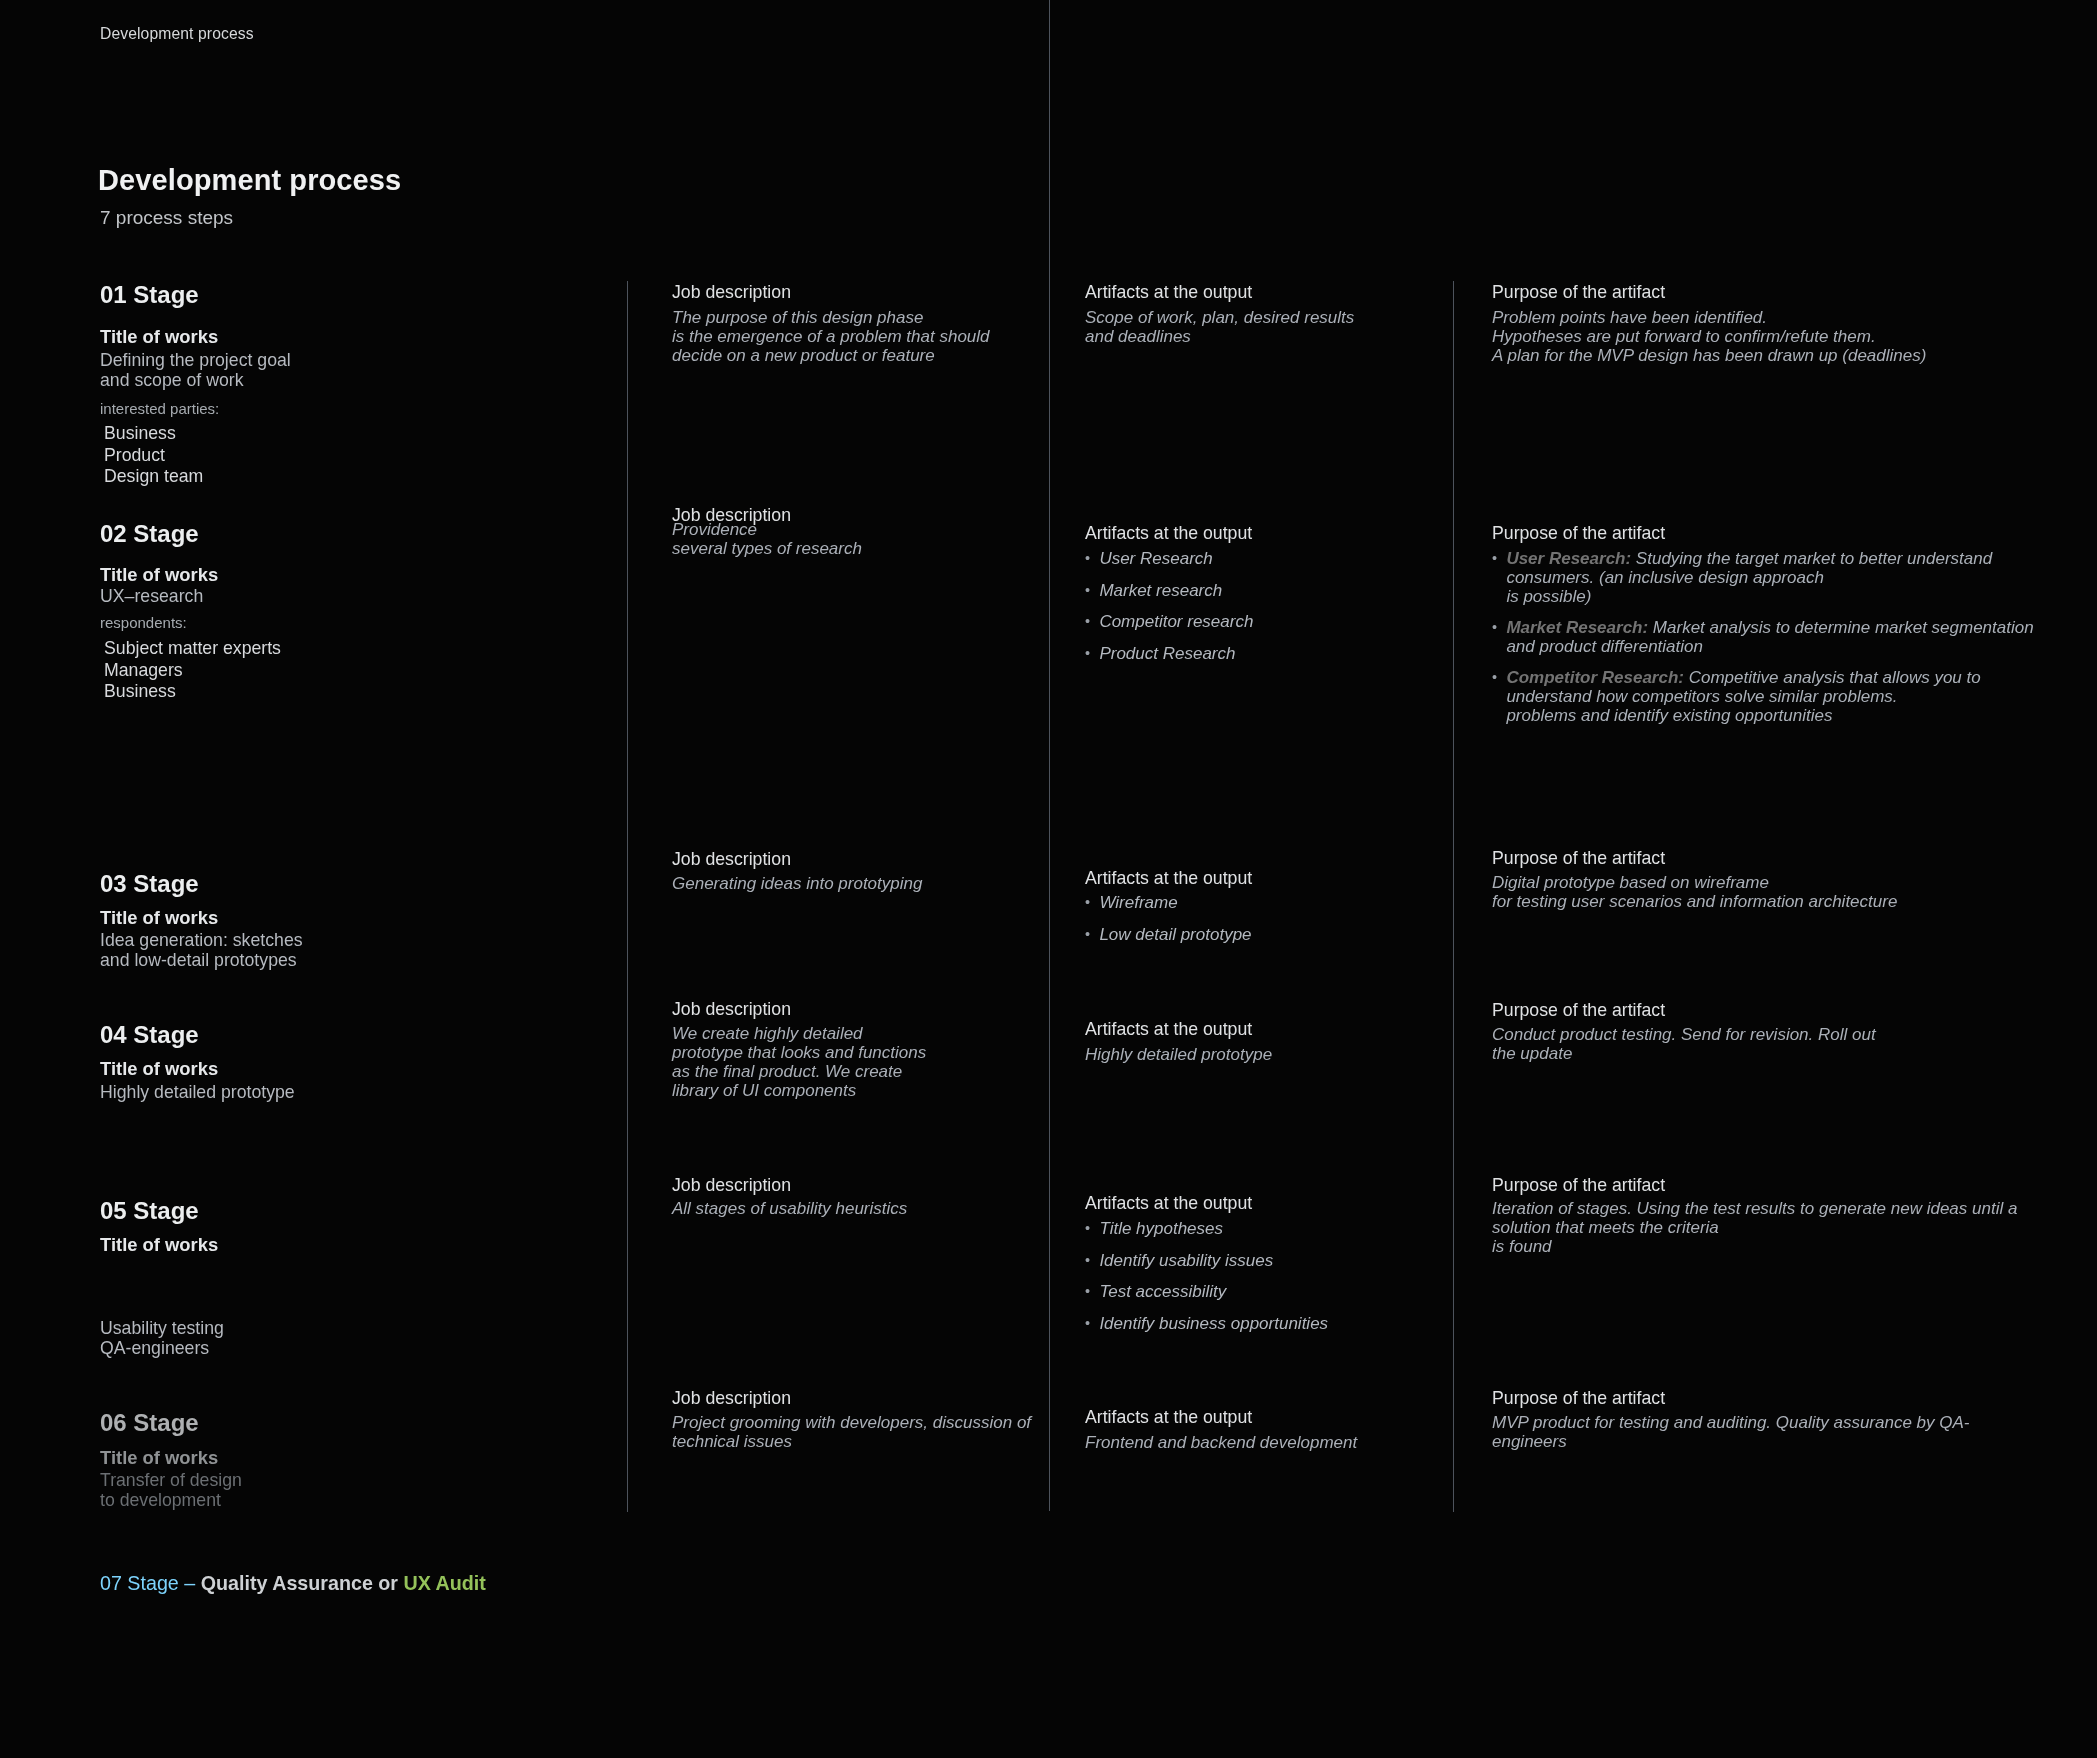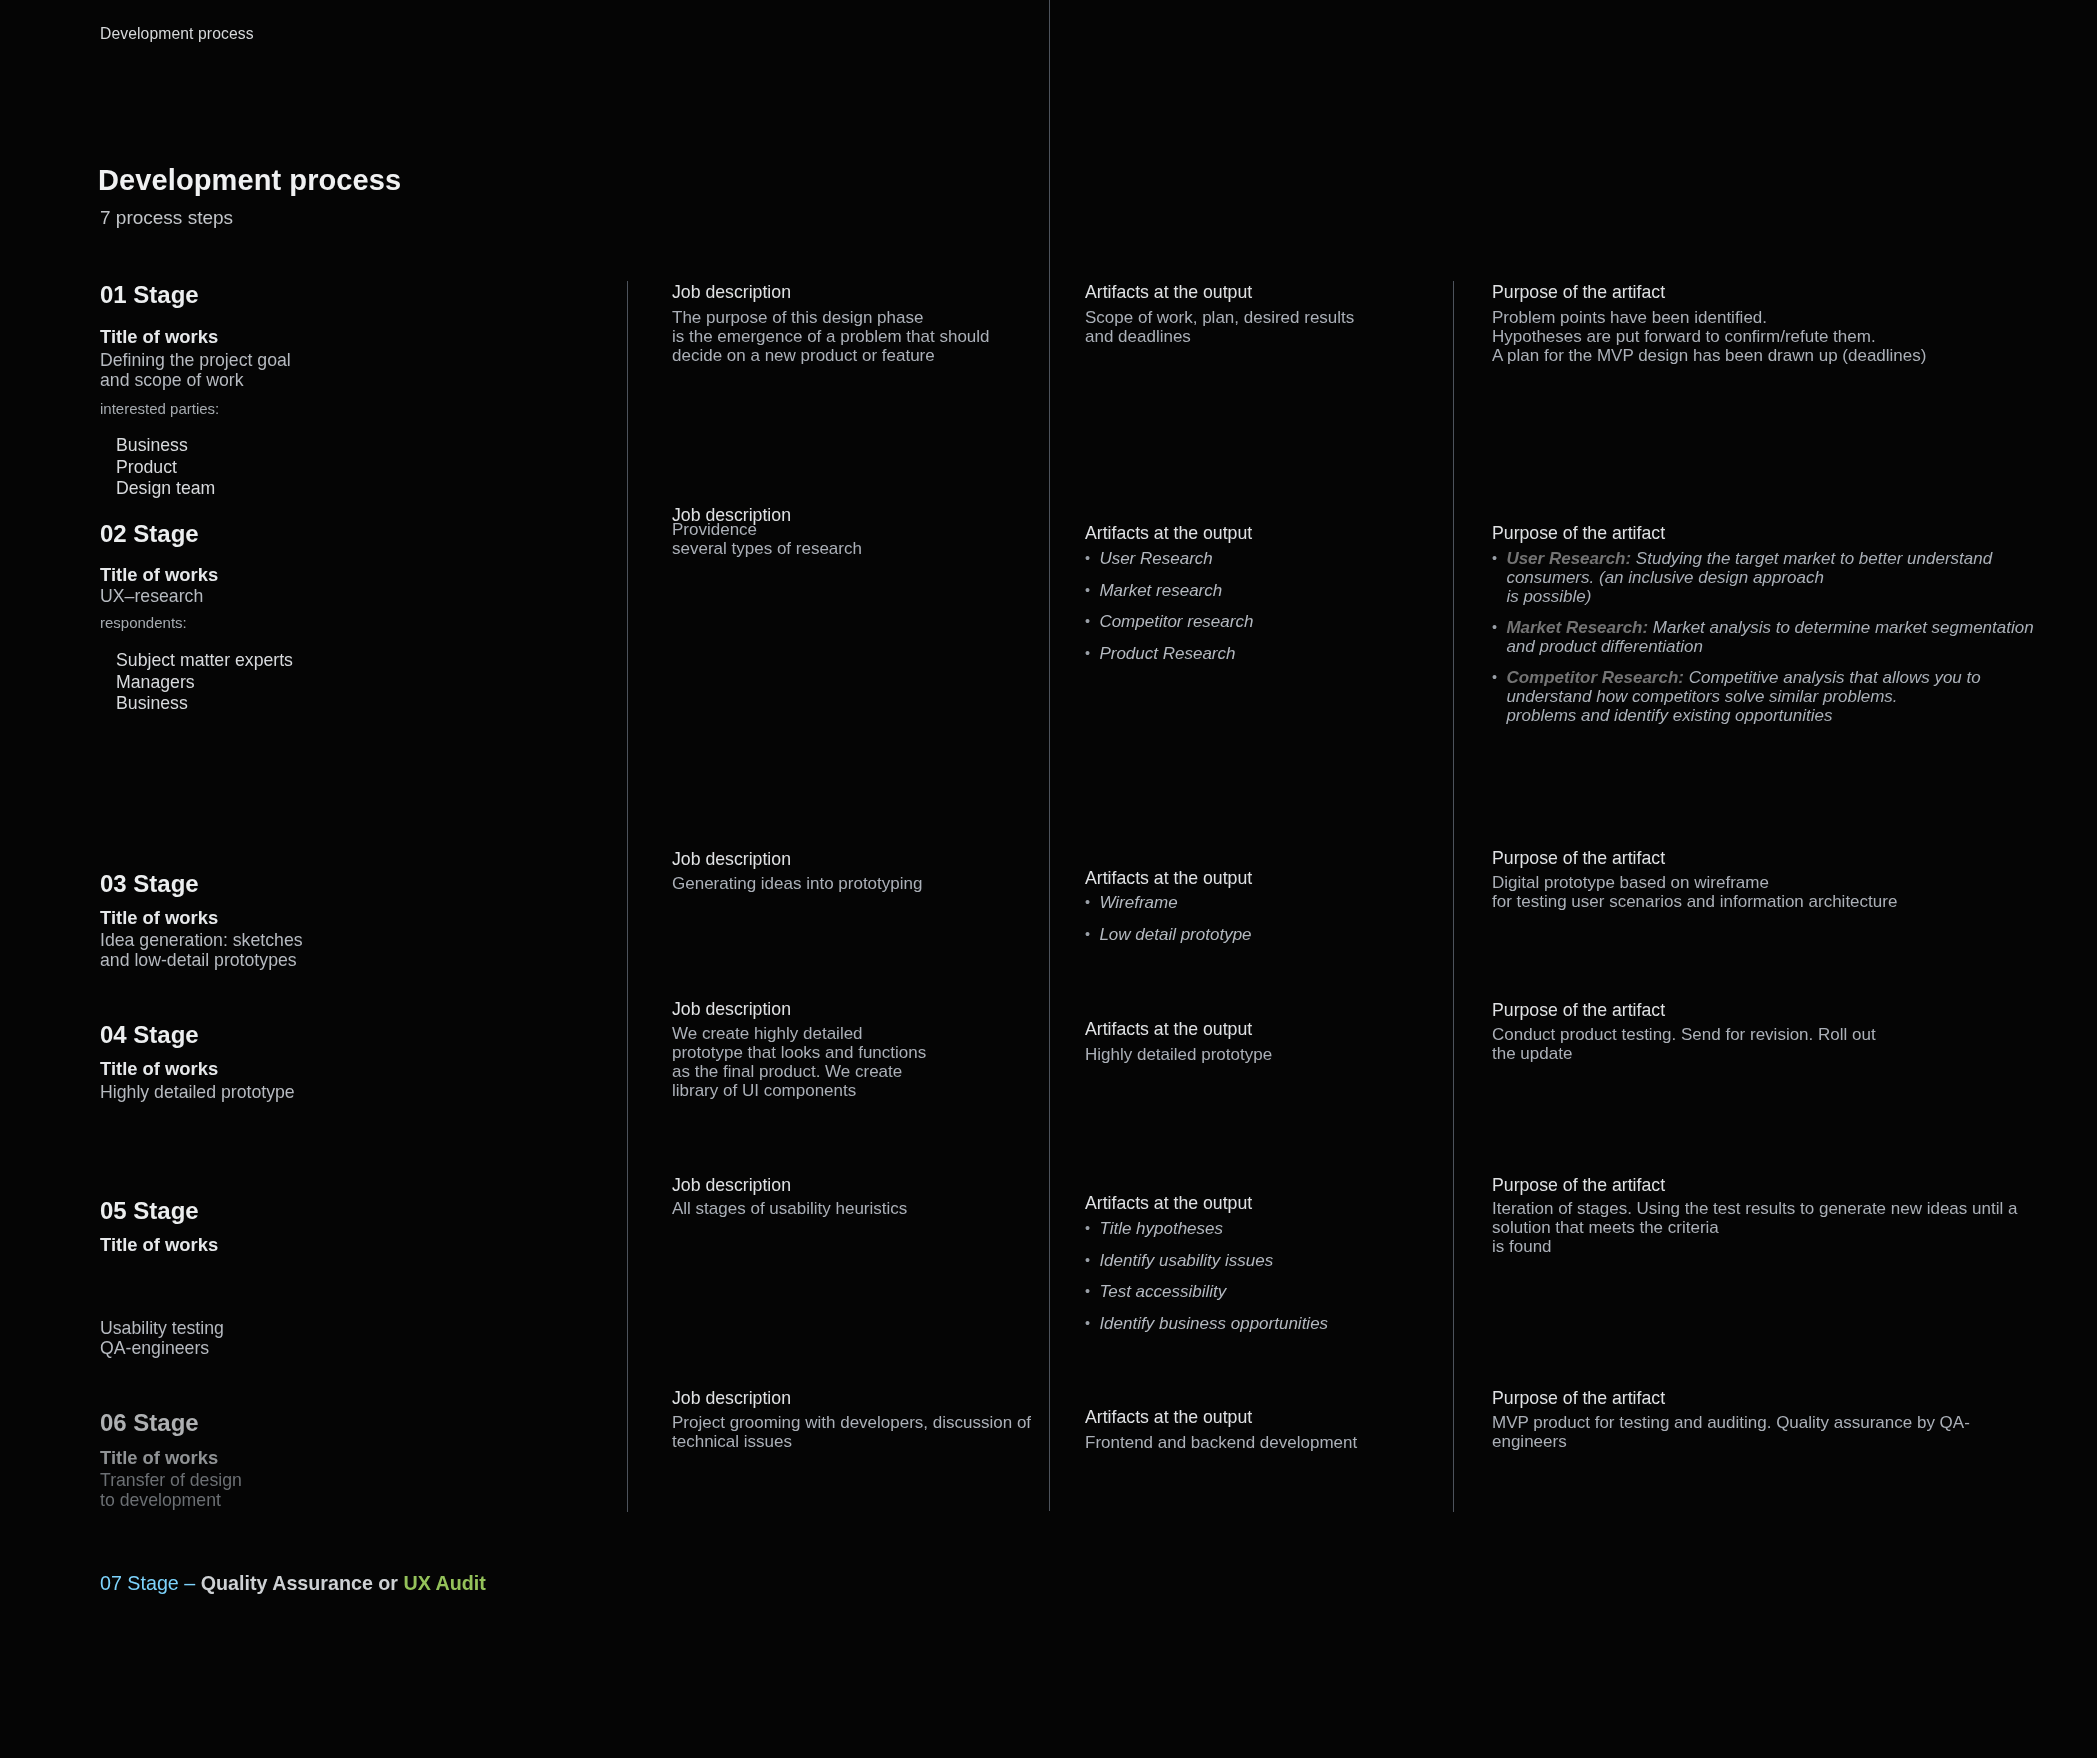--- a/index.html
+++ b/index.html
@@ -13,25 +13,25 @@
   .c1{left:100px}.c2{left:672px}.c3{left:1085px}.c4{left:1492px}
 
   .toplabel{font-size:15.7px;color:#d6d8da;letter-spacing:0.1px}
   .h1{font-size:29px;font-weight:600;color:#f0f1f2;letter-spacing:0.1px}
   .sub{font-size:19px;color:#c2c5c9}
 
   .snum{font-size:24px;font-weight:600;color:#eceeef}
   .tlabel{font-size:18.4px;font-weight:600;color:#e6e8ea}
   .tbody{font-size:17.7px;color:#b6bac0;line-height:19.7px;white-space:pre-line}
   .cap{font-size:15px;color:#a6abb0}
-  .plist{list-style:none;margin:16px;padding:0}
+  .plist{list-style:none;margin:4px;padding:0}
   .plist li{font-size:17.7px;color:#d8dadd;line-height:21.6px}
 
   .chead{font-size:17.7px;font-weight:500;color:#e0e2e4}
-  .ibody{font-size:17px;color:#abb0b8;line-height:19px;white-space:pre-line}
+  .ibody{font-size:17px;font-style:italic;color:#abb0b8;line-height:19px;white-space:pre-line}
 
   .blist{list-style:none;margin:0;padding:0 0 0 14.4px}
   .blist li{position:relative;font-size:17px;font-style:italic;color:#b4b9c0;line-height:19px;margin:0 0 12.5px 0;white-space:pre-line}
   .blist li::before{content:"\2022";position:absolute;left:-14.4px;top:0;font-style:normal;color:#9aa0a8;font-size:14.4px}
   .blist.wide li{margin-bottom:11.8px;color:#aab0b8}
   .plead{font-weight:600;color:#737373}
 
   .dim-num{color:#aeb0b2}
   .dim-label{color:#8f9294}
   .dim-body{color:#6b6f73}

